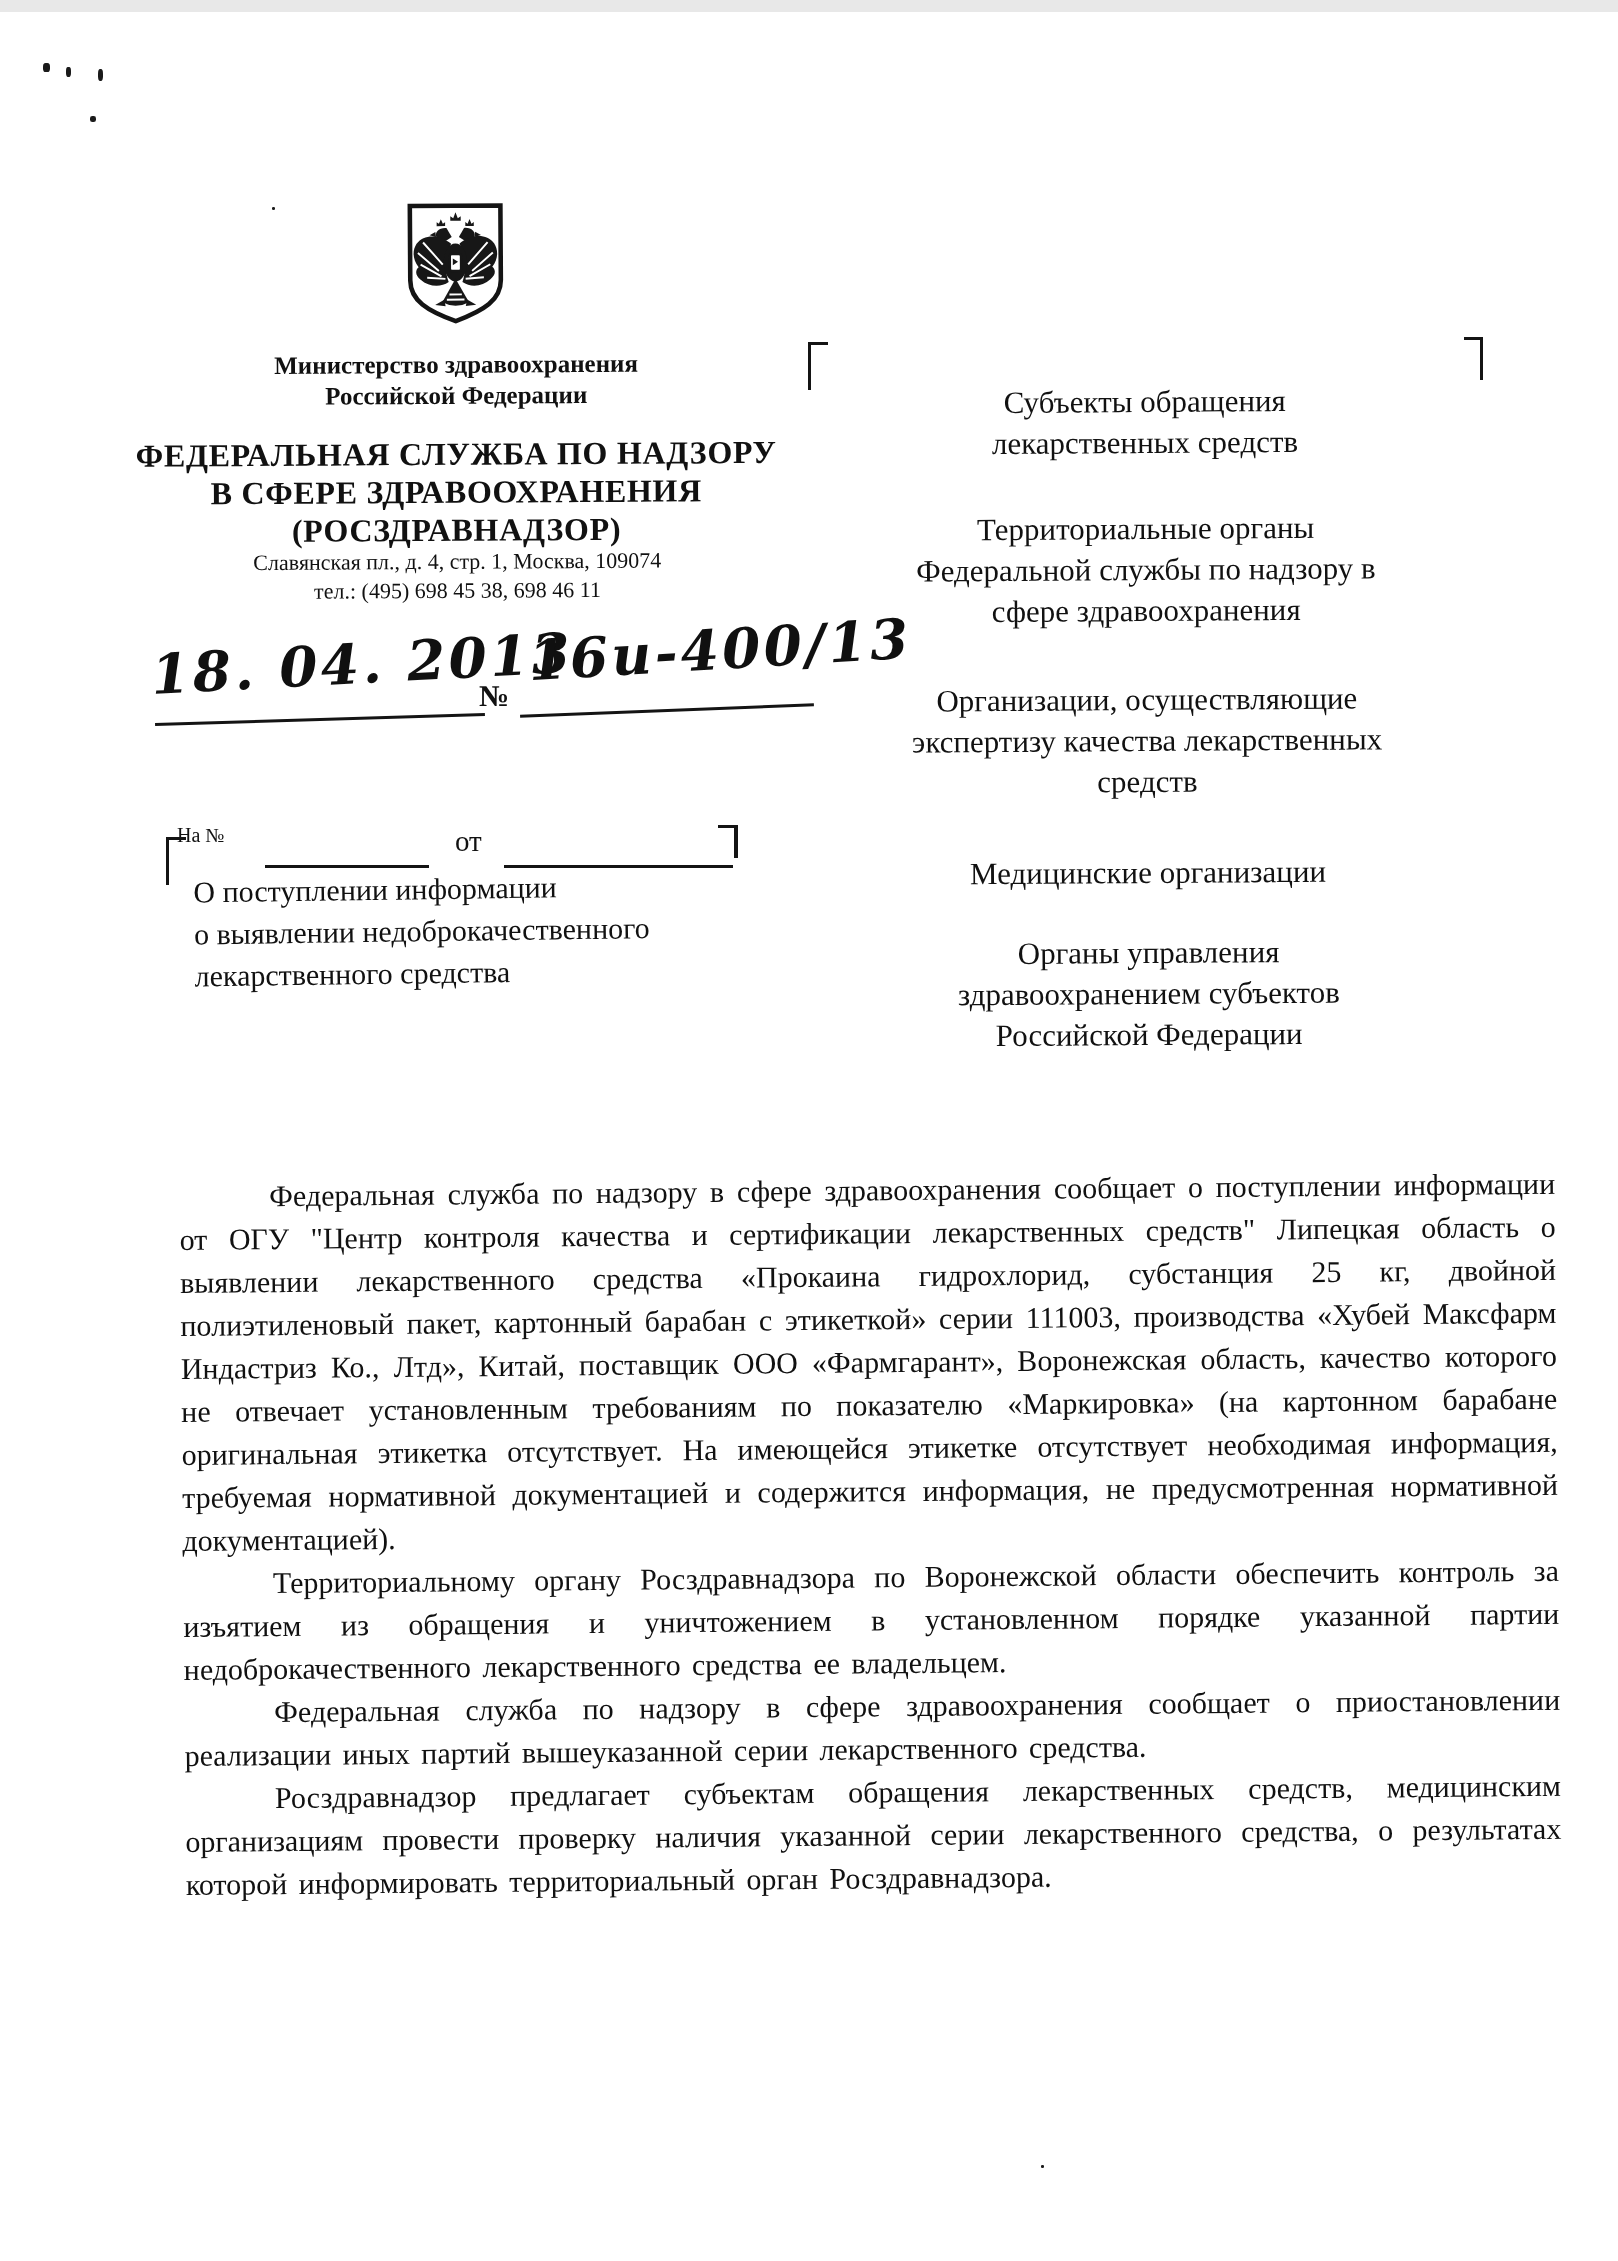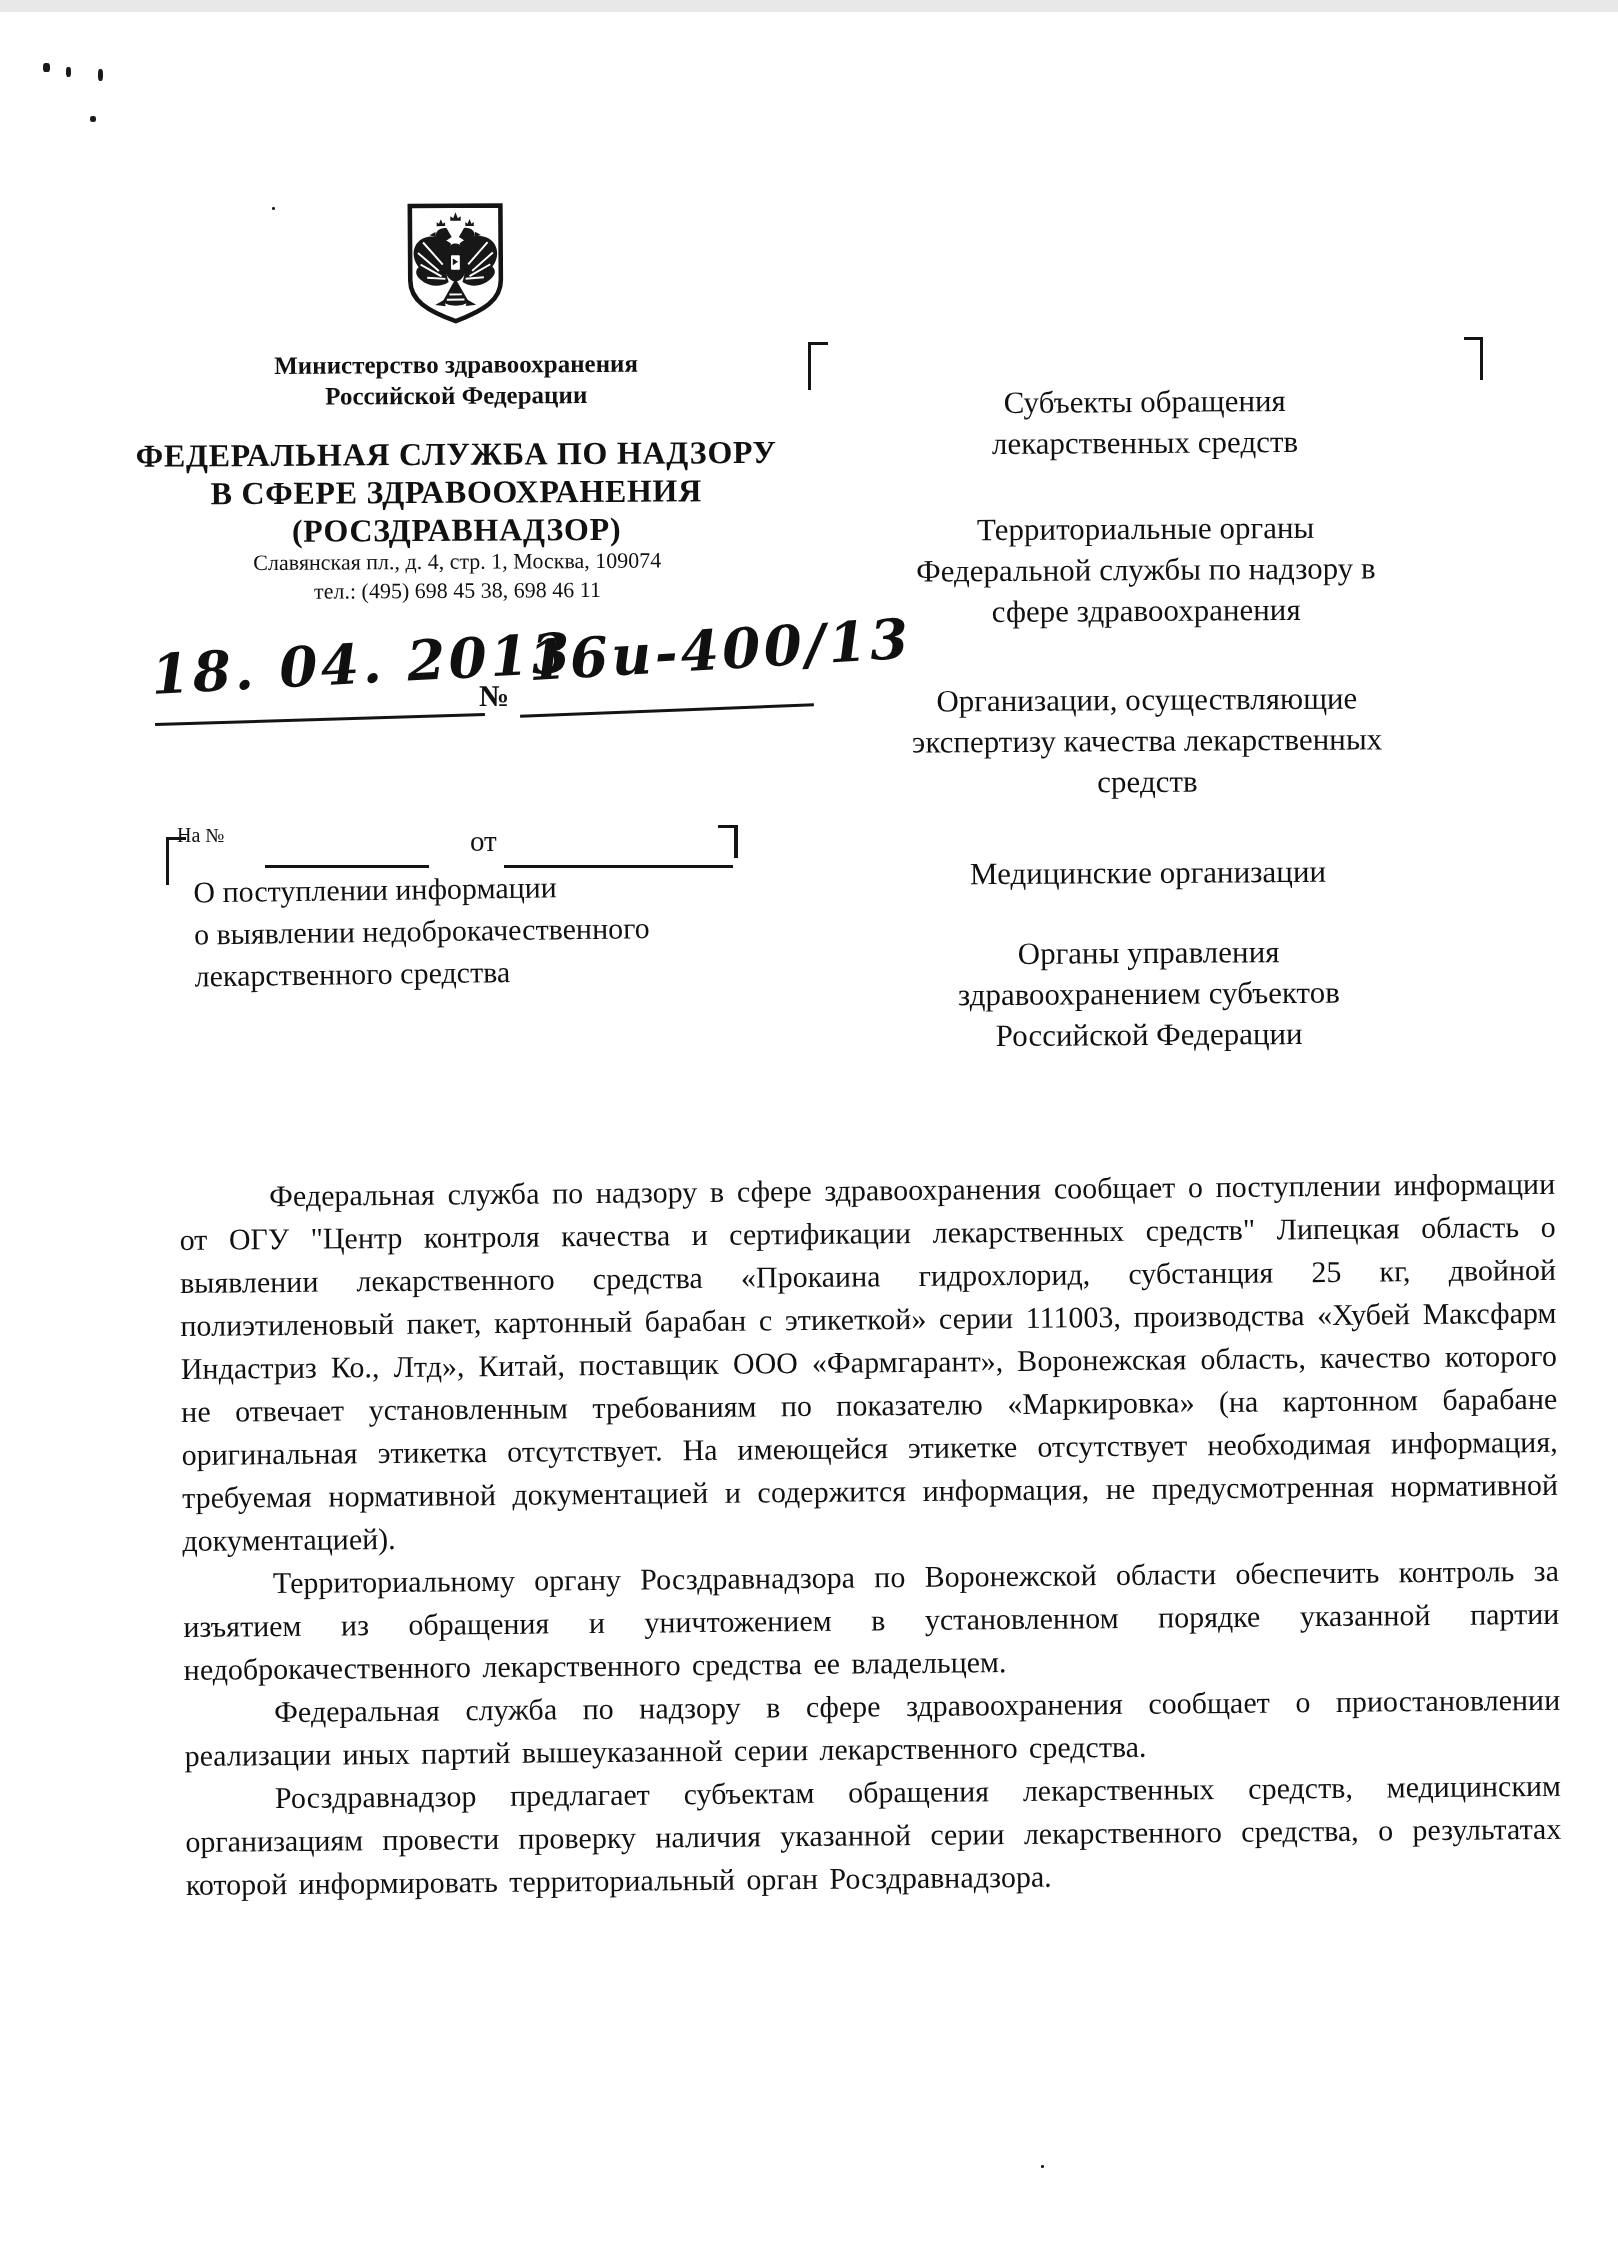--- a/index.html
+++ b/index.html
@@ -40,21 +40,21 @@
     font-size:55px; letter-spacing:3.3px;
     white-space:nowrap; color:#101010;
   }
   .hand-date { left:151px; top:619px; transform:rotate(-3deg); }
   .hand-num  { left:528px; top:605px; transform:rotate(-3.4deg); }
   .no-sign { position:absolute; left:479px; top:667px; font-size:30px; font-weight:bold; }
   .u-line { position:absolute; height:3.3px; background:#141414; }
   .u-date { left:155px; top:706px; width:330px; transform:rotate(-1.7deg); }
   .u-num  { left:520px; top:697px; width:294px; transform:rotate(-2.2deg); }
   .na-label { position:absolute; left:177px; top:812px; }
-  .ot-label { position:absolute; left:470px; top:813px; }
+  .ot-label { position:absolute; left:455px; top:813px; }
   .u-na1 { left:265px; top:853px; width:164px; }
   .u-na2 { left:504px; top:853px; width:229px; }
 
   
   .corner { position:absolute; }
   .corner .h { position:absolute; top:0; height:3.3px; background:#141414; }
   .corner .v { position:absolute; top:0; width:3.3px; background:#141414; }
   .corner.cl .h { left:0; width:19.5px; }
   .corner.cl .v { left:0; }
   .corner.cr .h { right:0; width:19.5px; }

